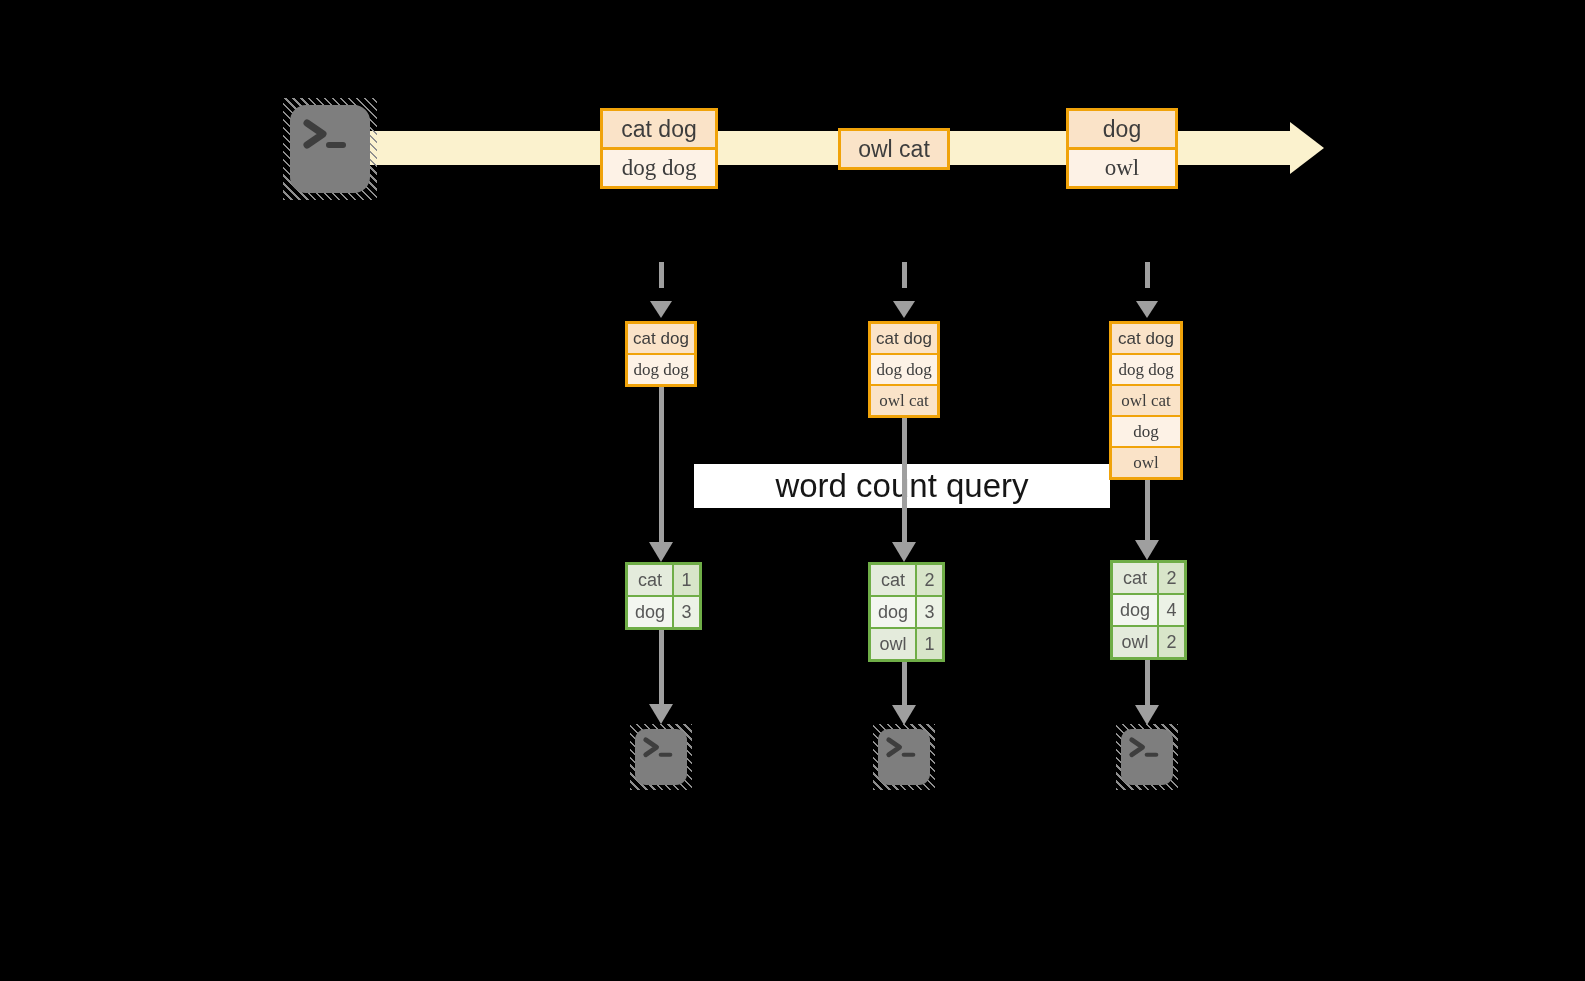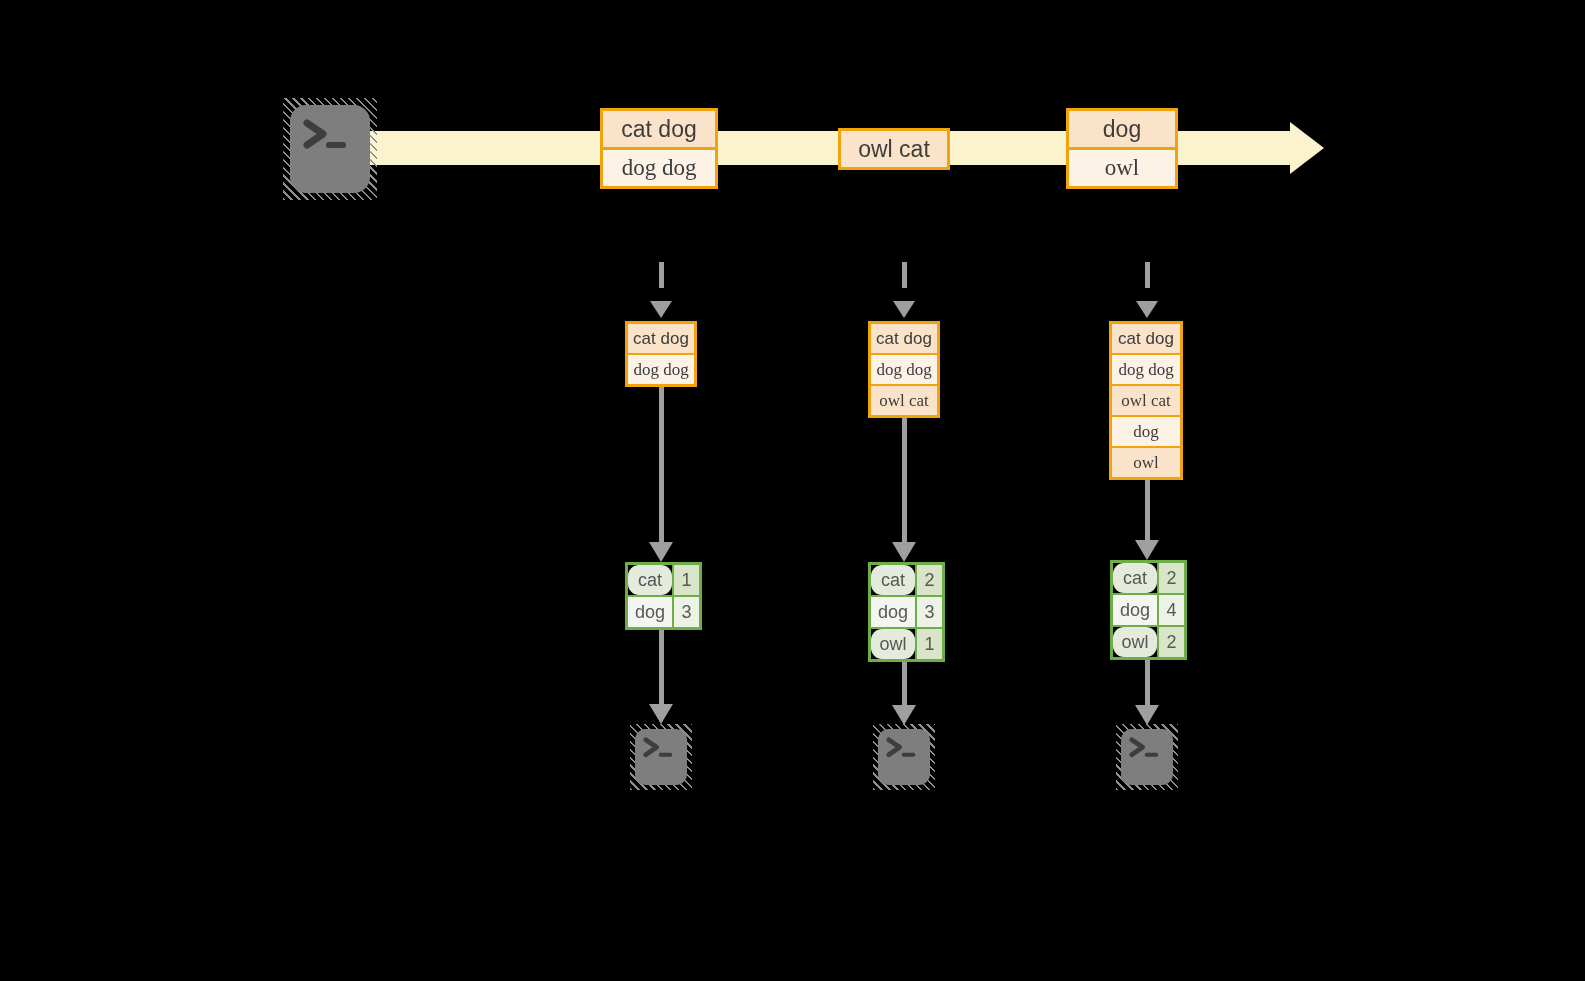--- a/index.html
+++ b/index.html
@@ -53,21 +53,21 @@
           font-size:33px;color:#161616;}
 
   
   .gtable{position:absolute;border:3px solid #6FAD47;box-sizing:content-box;z-index:3;}
   .grow{display:flex;}
   .grow + .grow{border-top:2px solid #6FAD47;}
   .gcell{height:30px;display:flex;align-items:center;justify-content:center;
          font-size:18px;color:#575757;}
   .gcell.word{width:44px;}
   .gcell.num{width:25px;border-left:2px solid #6FAD47;}
-  .grow.dark .word{background:#E4EBDC;border-radius:11px;}
+  .grow.dark .word{background:#E4EBDC;}
   .grow.dark .num{background:#D8E5C9;}
   .grow.light .word{background:#F3F6F0;}
   .grow.light .num{background:#ECF2E6;}
 </style>
 </head>
 <body>
 
 <div class="canvas">
 
   <div class="stream-band"></div>
@@ -120,20 +120,23 @@
     <div class="cell peach">owl cat</div>
   </div>
   <div class="batch stack" style="left:1109px;top:321px;width:74px;">
     <div class="cell peach">cat dog</div>
     <div class="cell cream">dog dog</div>
     <div class="cell peach">owl cat</div>
     <div class="cell cream">dog</div>
     <div class="cell peach">owl</div>
   </div>
 
+  <div class="banner">
+    <span>word count query</span>
+  </div>
 
   <div class="v-arrow" style="left:649px;top:387px;">
     <div class="shaft" style="height:155px;"></div>
       <div class="head"></div>
   </div>
   <div class="v-arrow" style="left:892px;top:418px;">
     <div class="shaft" style="height:124px;"></div>
       <div class="head"></div>
   </div>
   <div class="v-arrow" style="left:1135px;top:480px;">

